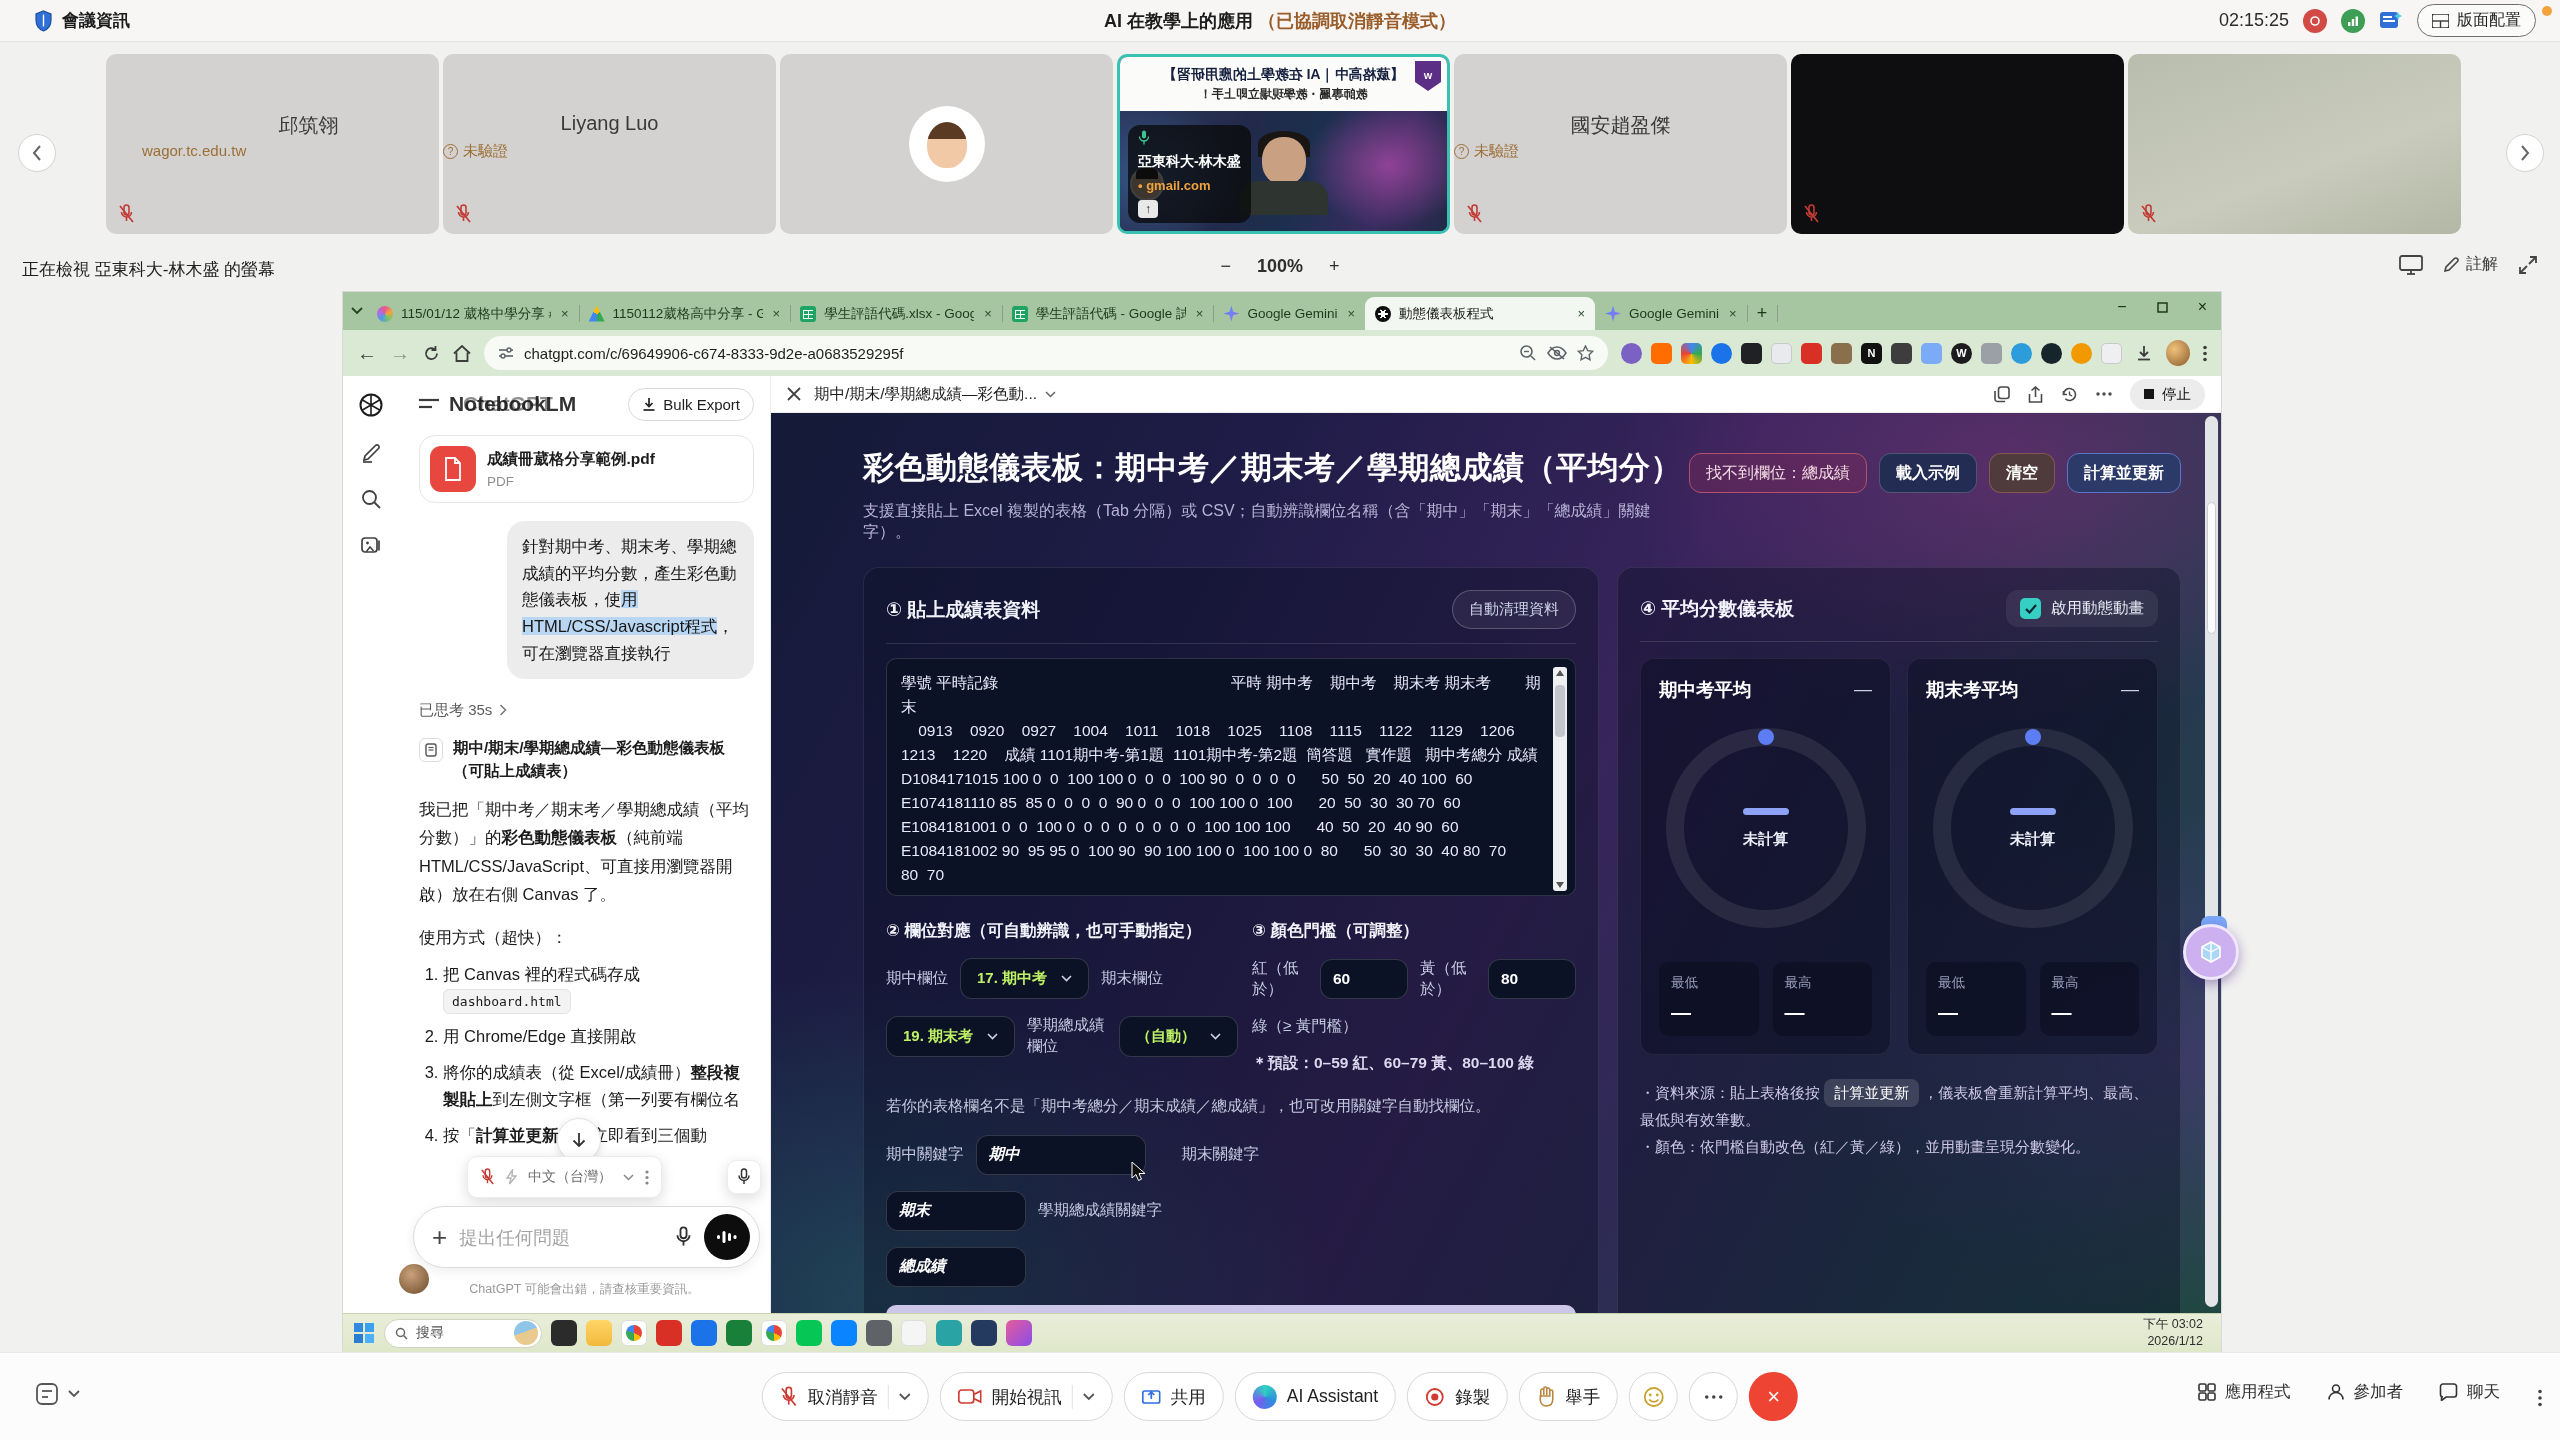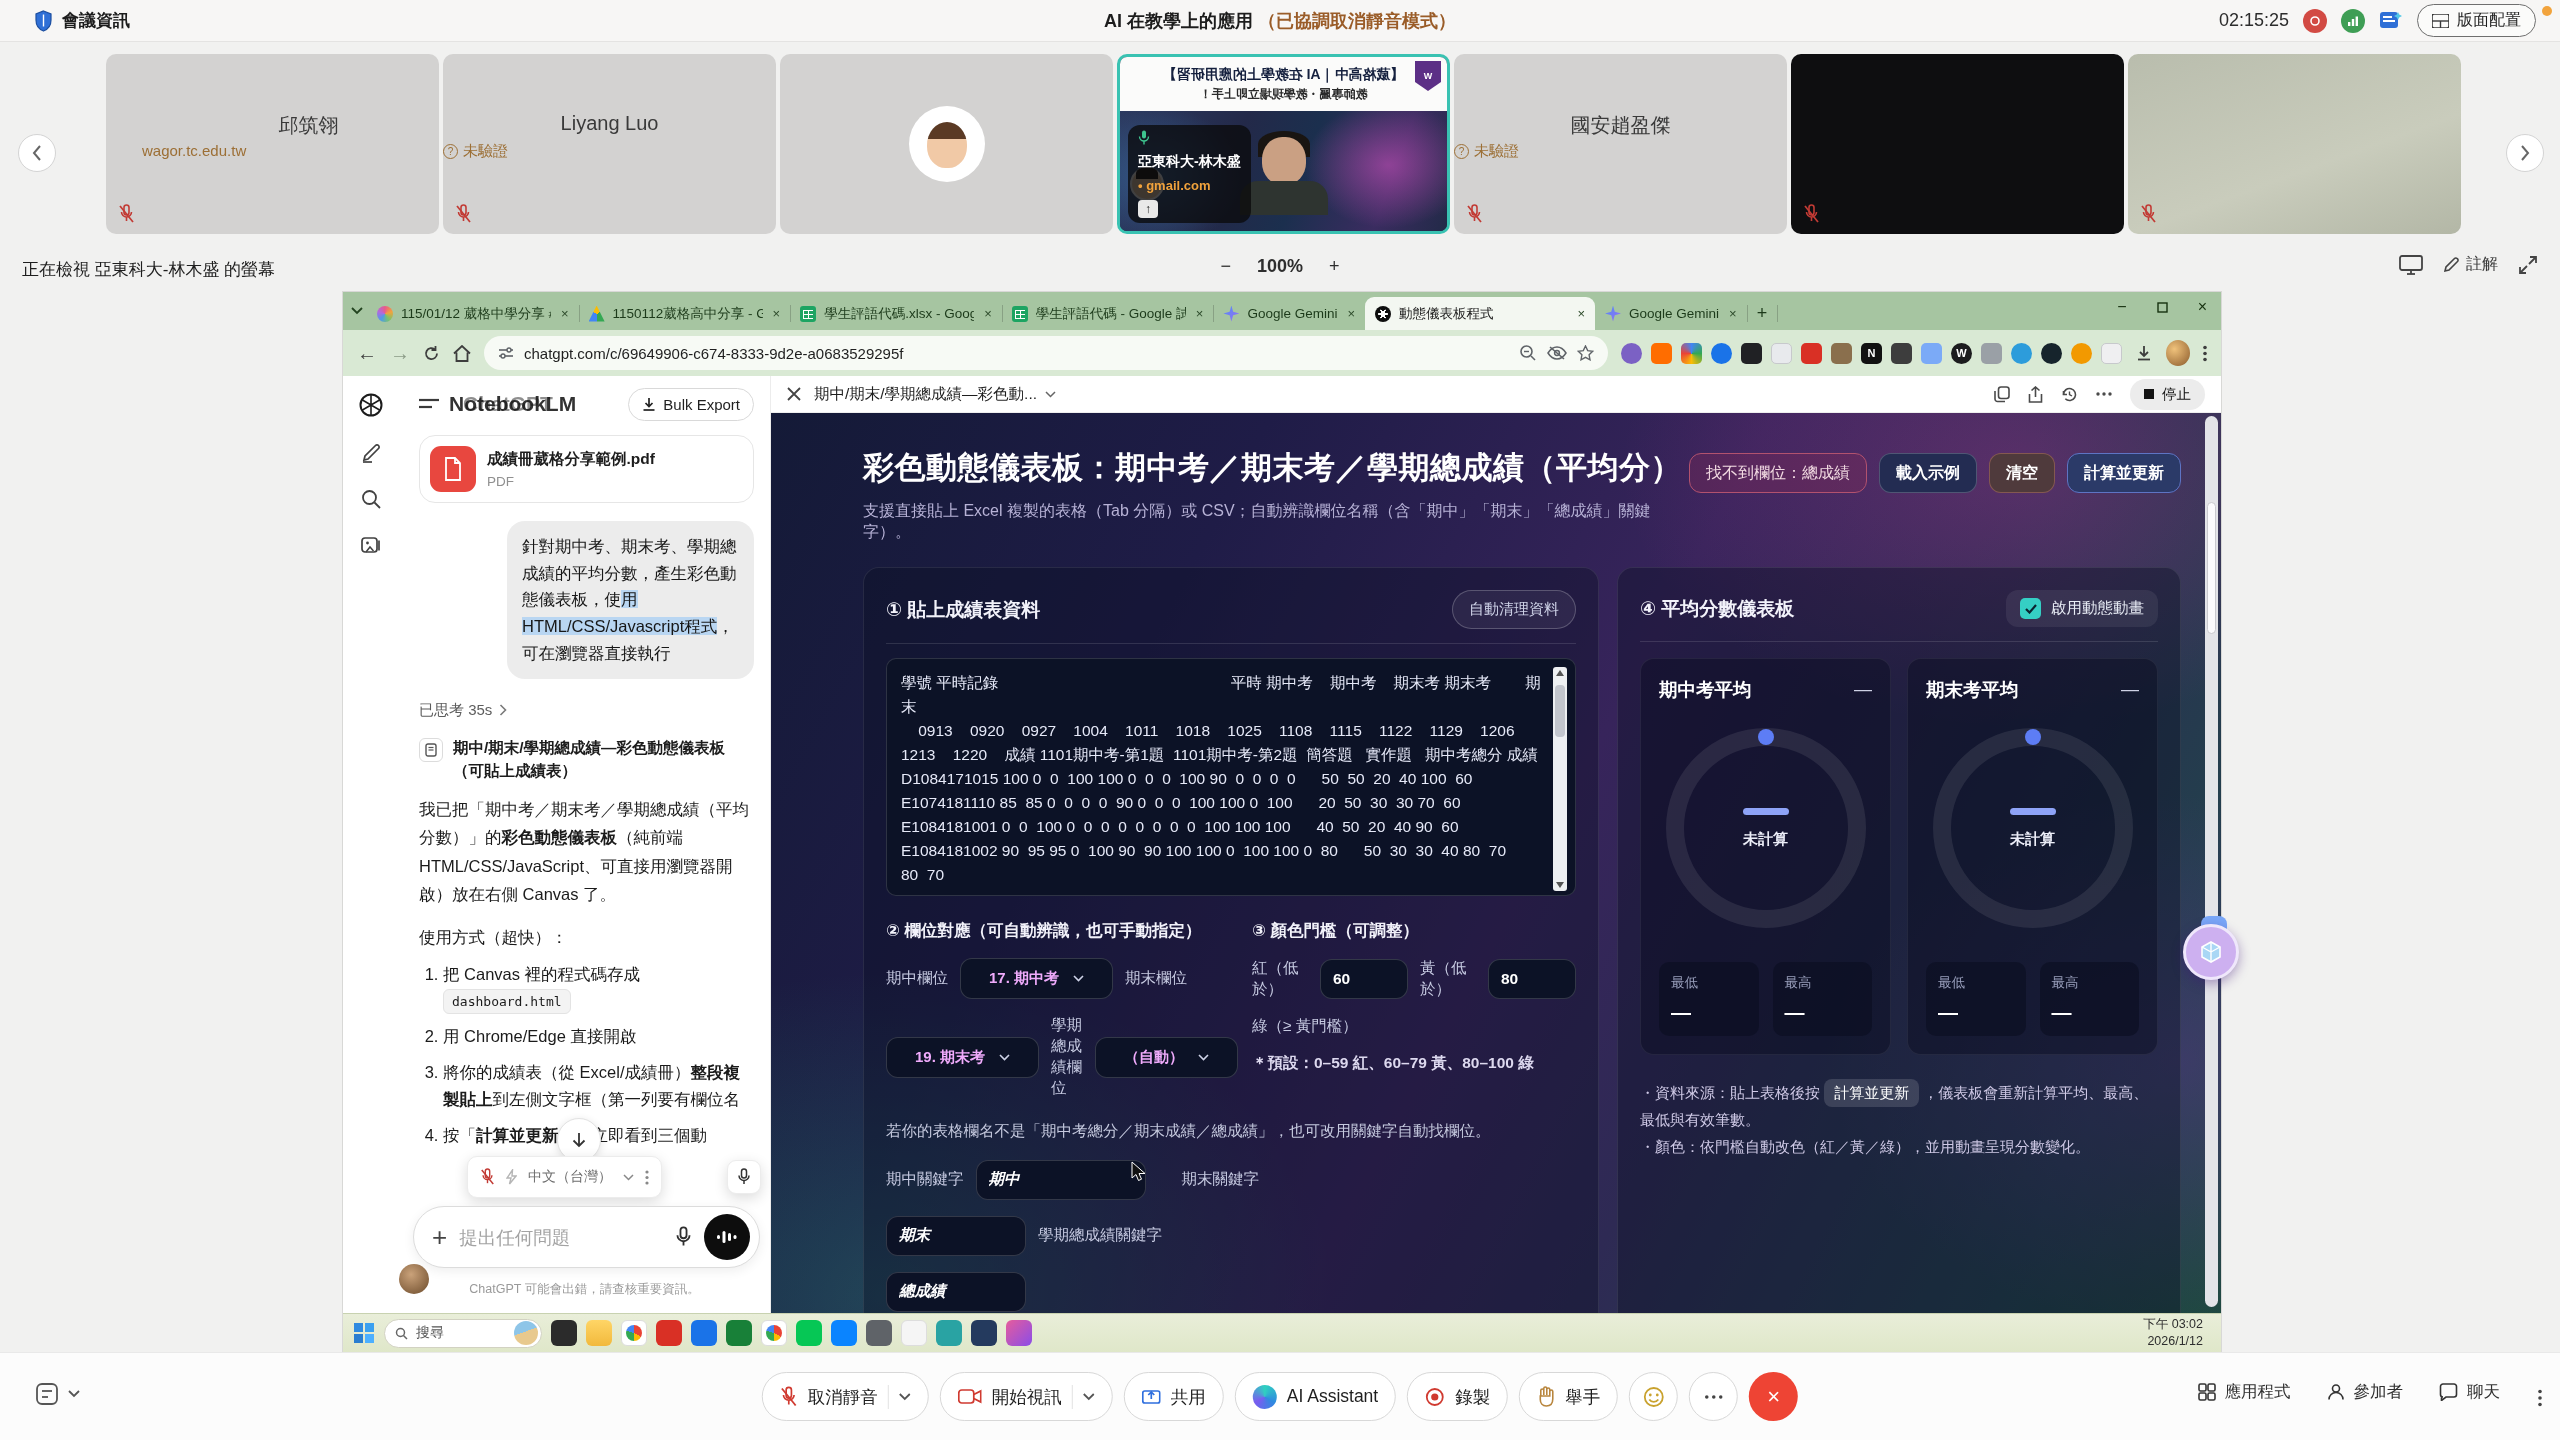--- a/index.html
+++ b/index.html
@@ -151,21 +151,21 @@
   textarea.paste{width:100%;height:238px;background:#0c1226;border:1px solid rgba(255,255,255,.14);border-radius:10px;color:#e6e9f8;font-family:"Liberation Sans",sans-serif;font-size:15.5px;line-height:1.55;padding:12px 30px 12px 14px;resize:none;overflow:hidden;}
   .tasb{position:absolute;right:9px;top:9px;bottom:9px;width:14px;background:#eef0f2;border-radius:3px;}
   .tasb .th{position:absolute;left:2px;top:18px;width:10px;height:52px;background:#c3c6cd;border-radius:4px;}
   .tasb .au{position:absolute;left:3px;top:3px;width:0;height:0;border-left:4px solid transparent;border-right:4px solid transparent;border-bottom:6px solid #555;}
   .tasb .ad{position:absolute;left:3px;bottom:3px;width:0;height:0;border-left:4px solid transparent;border-right:4px solid transparent;border-top:6px solid #555;}
   .subcols{display:flex;margin-top:20px;}
   .colA{width:352px;flex:0 0 auto;}
   .colB{flex:1;padding-left:14px;}
   .lab{font-size:15.5px;color:#c7cbe2;}
   .frow{display:flex;align-items:center;gap:12px;margin-top:16px;flex-wrap:nowrap;}
-  .selpill{background:#0c1226;border:1px solid rgba(255,255,255,.16);border-radius:12px;padding:10px 28px;color:#f0abfc;font-size:15px;font-weight:bold;display:flex;align-items:center;gap:14px;white-space:nowrap;}
+  .selpill{background:#0c1226;border:1px solid rgba(255,255,255,.16);border-radius:12px;padding:10px 16px;color:#bef264;font-size:15px;font-weight:bold;display:flex;align-items:center;gap:14px;white-space:nowrap;}
   input.numin,input.kwin{background:#0c1226;border:1px solid rgba(255,255,255,.16);border-radius:12px;color:#fff;font-size:15.5px;font-weight:bold;padding:10px 12px;font-family:"Liberation Sans",sans-serif;}
   input.numin{width:88px;}
   input.kwin{width:170px;font-style:italic;}
   .preset{font-size:15.5px;font-weight:bold;color:#ddd9ef;margin-top:16px;}
   .hint{font-size:15.5px;color:#c5c9de;line-height:1.6;margin-top:20px;}
   .warning{margin-top:18px;background:#ccc7e8;color:#27224a;border-radius:10px;padding:12px 14px;font-size:14.5px;line-height:1.65;}
   .animpill{margin-left:auto;background:rgba(255,255,255,.07);border-radius:12px;padding:8px 14px;display:flex;align-items:center;gap:10px;font-size:15.5px;color:#e8ecf5;}
   .chk{width:21px;height:21px;border-radius:5px;background:#35cfc4;display:flex;align-items:center;justify-content:center;}
   .gauges{display:flex;gap:16px;margin-top:16px;}
   .gcard{flex:1;background:rgba(8,12,30,.45);border:1px solid rgba(255,255,255,.07);border-radius:14px;padding:18px;}

